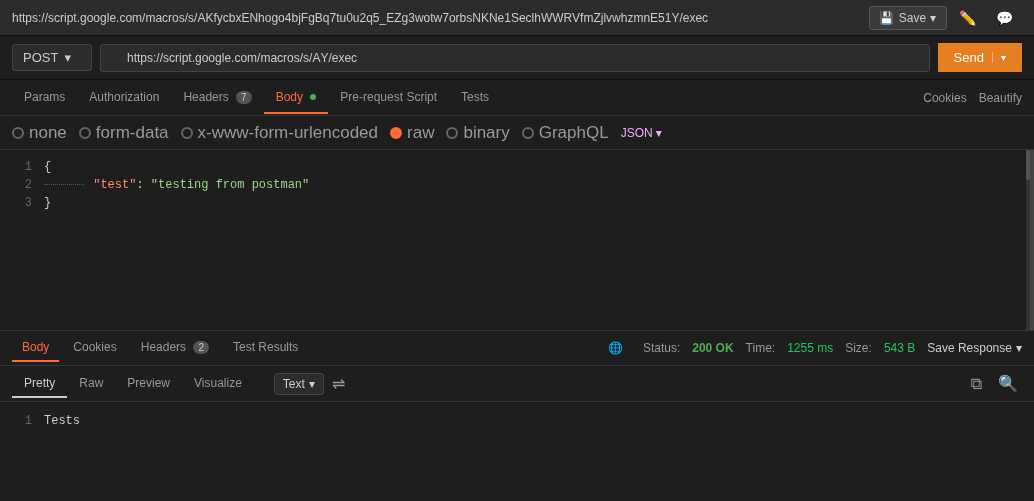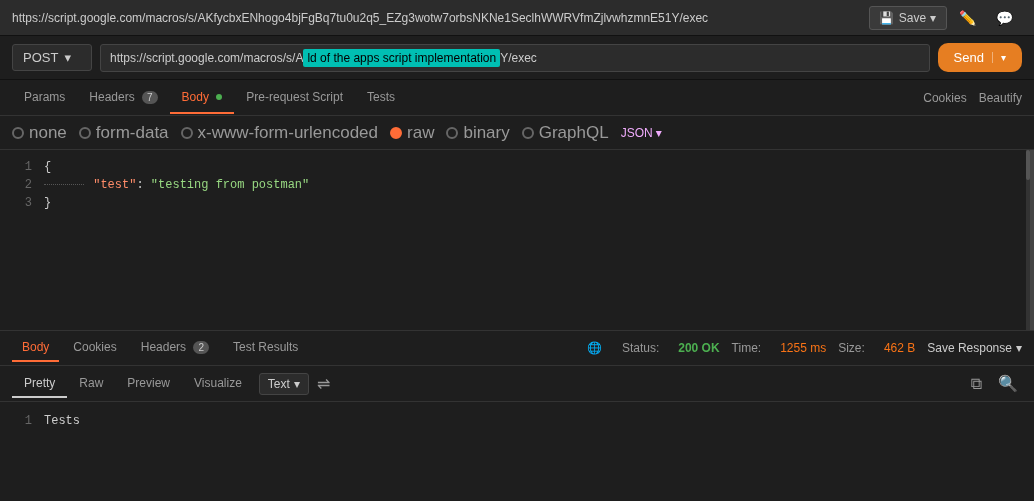--- a/index.html
+++ b/index.html
@@ -92,37 +92,37 @@
       padding: 6px 10px;
       border-radius: 3px;
       font-size: 12px;
       outline: none;
     }
     .url-highlight {
       position: absolute;
       top: 0; left: 0; right: 0; bottom: 0;
       display: flex;
       align-items: center;
-      padding: 0 10px;
+      padding: 0 27px;
       pointer-events: none;
       border-radius: 6px;
     }
     .url-selected {
       background: #00bfb3;
       color: #000;
       padding: 2px 4px;
       border-radius: 2px;
       font-size: 12px;
     }
     .send-btn {
       background: #e67e22;
       border: none;
       color: white;
       padding: 7px 16px;
-      border-radius: 10px;
+      border-radius: 1px;
       font-size: 13px;
       cursor: pointer;
       display: flex;
       align-items: center;
       gap: 4px;
       font-weight: 500;
     }
     .send-chevron {
       border-left: 1px solid rgba(255,255,255,0.4);
       padding-left: 8px;
@@ -304,22 +304,22 @@
     }
     .resp-spacer { flex: 1; }
     .resp-meta {
       display: flex;
       align-items: center;
       gap: 12px;
       color: #999;
       font-size: 12px;
     }
     .status-ok { color: #4caf50; font-weight: 600; }
-    .resp-meta-item { display: flex; gap: 19px; }
-    .resp-meta-val { color: #f97316; }
+    .resp-meta-item { display: flex; gap: 12px; }
+    .resp-meta-val { color: #22c55e; }
     .globe-icon { margin-right: 8px; }
     .save-response-btn {
       background: none;
       border: none;
       color: #ccc;
       font-size: 12px;
       cursor: pointer;
       display: flex;
       align-items: center;
       gap: 4px;
@@ -350,21 +350,21 @@
       background: #2c2c2c;
       border: 1px solid #444;
       color: #ccc;
       padding: 3px 8px;
       border-radius: 3px;
       font-size: 12px;
       cursor: pointer;
       display: flex;
       align-items: center;
       gap: 4px;
-      margin-left: 5px;
+      margin-left: 20px;
     }
     .wrap-icon {
       color: #999;
       margin-left: 8px;
       cursor: pointer;
       font-size: 16px;
     }
     .resp-body-spacer { flex: 1; }
     .resp-action-icons {
       display: flex;
@@ -415,32 +415,32 @@
 
 <div class="urlbar">
   <div class="method-select">
     <span>POST</span>
     <span>▾</span>
   </div>
   <div class="url-input-wrapper">
     <input class="url-input" type="text" value="" style="color: transparent; background: rgb(44, 44, 44);">
     <div class="url-highlight">
       <span style="color:#ccc; font-size:12px;">https://script.google.com/macros/s/A</span>
-      <span class="url-selected">ld of the apps script implementation</span>
       <span style="color:#ccc; font-size:12px;">Y/exec</span>
     </div>
   </div>
   <button class="send-btn">
     <span>Send</span>
     <span class="send-chevron">▾</span>
   </button>
 </div>
 
 <div class="request-tabs">
   <div class="req-tab"><span>Params</span></div>
+  <div class="req-tab"><span>Authorization</span></div>
   <div class="req-tab">
     <span>Headers</span>
     <span class="badge">7</span>
   </div>
   <div class="req-tab active">
     <span>Body</span>
     <span class="dot"></span>
   </div>
   <div class="req-tab"><span>Pre-request Script</span></div>
   <div class="req-tab"><span>Tests</span></div>
@@ -521,21 +521,21 @@
     <div class="resp-meta-item">
       <span>Status:</span>
       <span class="status-ok">200 OK</span>
     </div>
     <div class="resp-meta-item">
       <span>Time:</span>
       <span class="resp-meta-val">1255 ms</span>
     </div>
     <div class="resp-meta-item">
       <span>Size:</span>
-      <span class="resp-meta-val">462 B</span>
+      <span class="resp-meta-val">543 B</span>
     </div>
     <button class="save-response-btn">
       <span>Save Response</span>
       <span>▾</span>
     </button>
   </div>
 </div>
 
 <div class="resp-body-tabs">
   <div class="resp-body-tab active">

